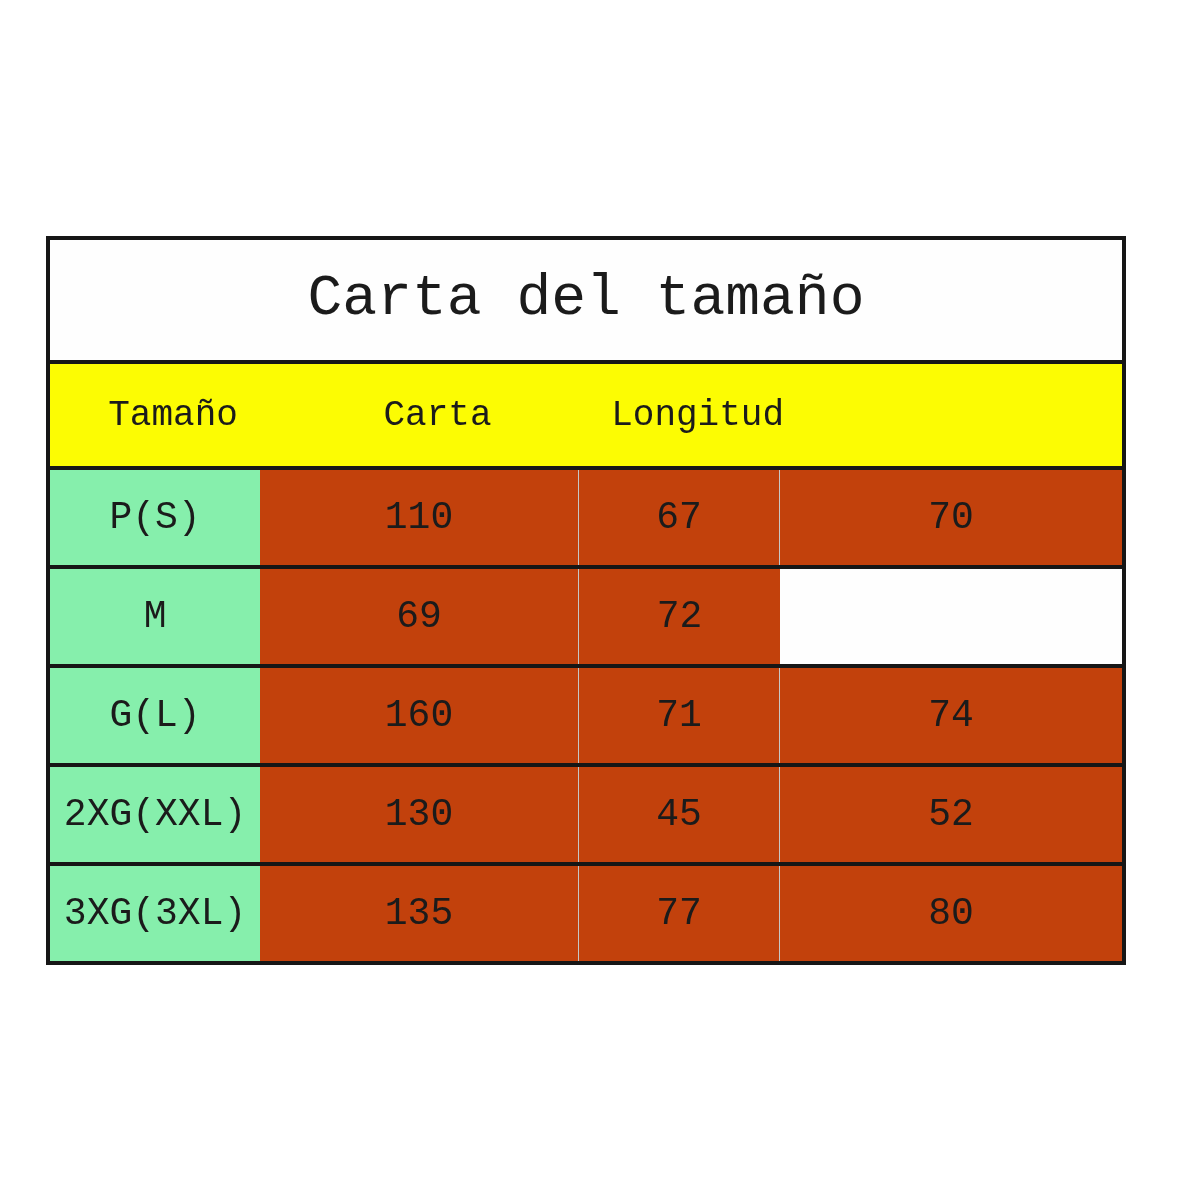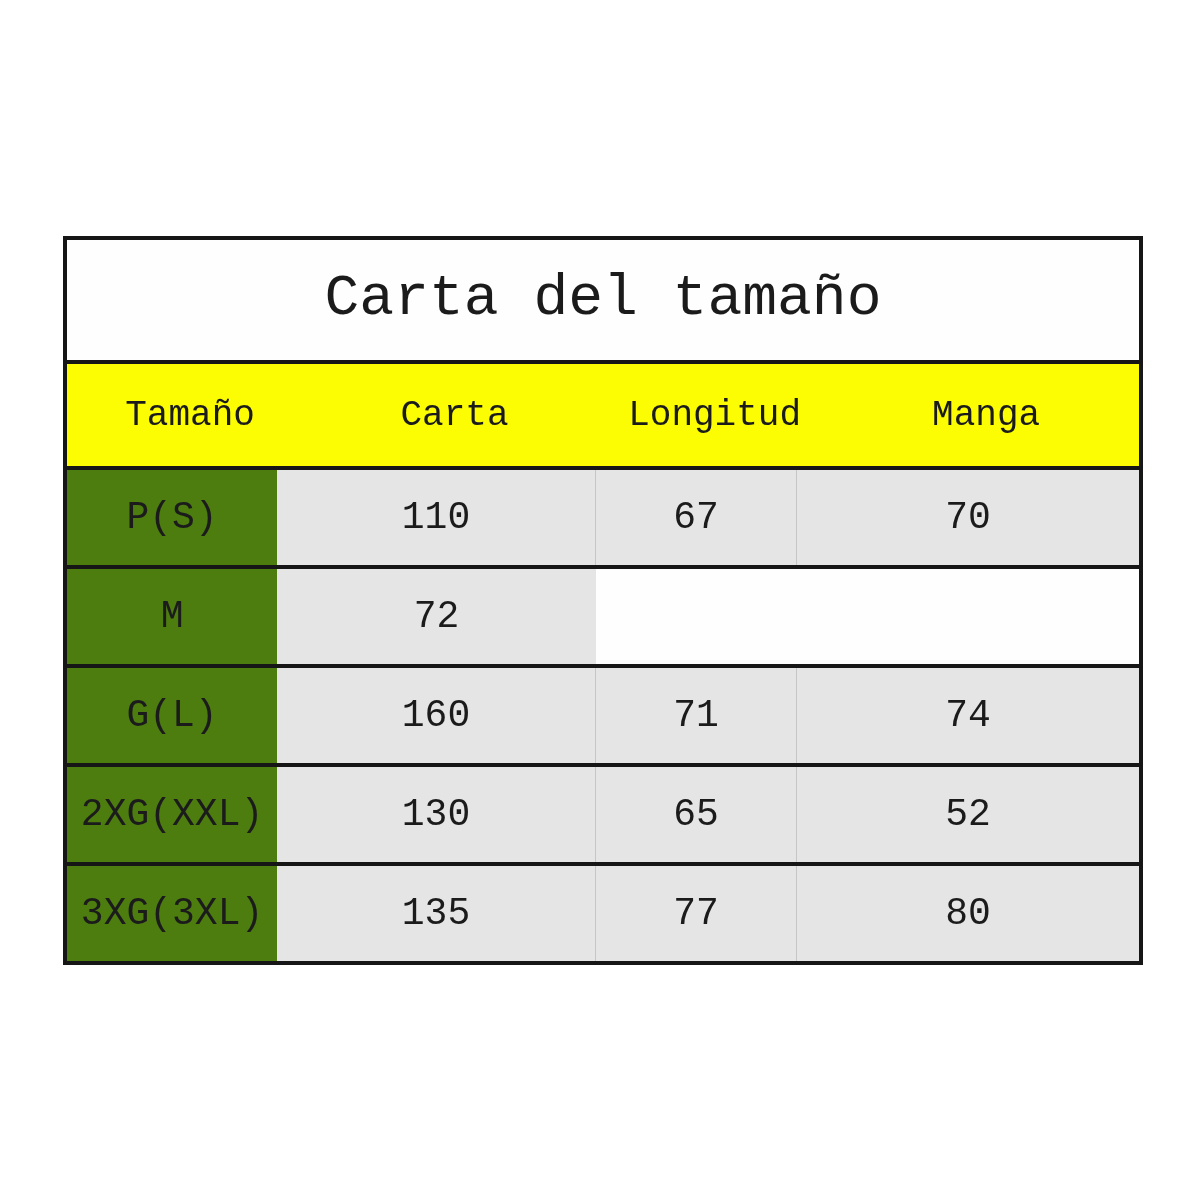--- a/index.html
+++ b/index.html
@@ -11,21 +11,21 @@
     position: relative;
     width: 1200px;
     height: 1200px;
     background: #ffffff;
     font-family: "Liberation Mono", "DejaVu Sans Mono", monospace;
     color: #1b1b1b;
     overflow: hidden;
   }
   .size-chart {
     position: absolute;
-    left: 63px;
+    left: 46px;
     top: 236px;
     width: 1080px;
     height: 729px;
     box-sizing: border-box;
     border: 4px solid #161616;
     display: flex;
     flex-direction: column;
     background: #fefefe;
   }
   .row {
@@ -61,24 +61,24 @@
     justify-content: center;
     box-sizing: border-box;
     font-size: 38px;
     white-space: nowrap;
   }
   .header-row .cell {
     font-size: 36px;
     padding-left: 36px;
   }
   .size-col {
-    background: #4d7c0f;
+    background: #86efac;
   }
   .value-col {
-    background: #e5e5e5;
+    background: #c2410c;
     font-family: Liberation Mono, monospace;
   }
   .data-row .cell.v1,
   .data-row .cell.v2 {
     border-right: 1px solid #c6c6c6;
   }
 </style>
 </head>
 <body>
 
@@ -86,47 +86,47 @@
   <div class="size-chart">
 
     <div class="title-row">
       <span class="title-text">Carta del tamaño</span>
     </div>
 
     <div class="row header-row">
       <div class="cell">Tamaño</div>
       <div class="cell">Carta</div>
       <div class="cell">Longitud</div>
-      <div class="cell">Manga</div>
     </div>
 
     <div class="row data-row">
       <div class="cell size-col">P(S)</div>
       <div class="cell value-col v1">110</div>
       <div class="cell value-col v2">67</div>
       <div class="cell value-col v3">70</div>
     </div>
 
     <div class="row data-row">
       <div class="cell size-col">M</div>
+      <div class="cell value-col v2">69</div>
       <div class="cell value-col v3">72</div>
     </div>
 
     <div class="row data-row">
       <div class="cell size-col">G(L)</div>
       <div class="cell value-col v1">160</div>
       <div class="cell value-col v2">71</div>
       <div class="cell value-col v3">74</div>
     </div>
 
 
     <div class="row data-row">
       <div class="cell size-col">2XG(XXL)</div>
       <div class="cell value-col v1">130</div>
-      <div class="cell value-col v2">65</div>
+      <div class="cell value-col v2">45</div>
       <div class="cell value-col v3">52</div>
     </div>
 
     <div class="row data-row">
       <div class="cell size-col">3XG(3XL)</div>
       <div class="cell value-col v1">135</div>
       <div class="cell value-col v2">77</div>
       <div class="cell value-col v3">80</div>
     </div>
 

